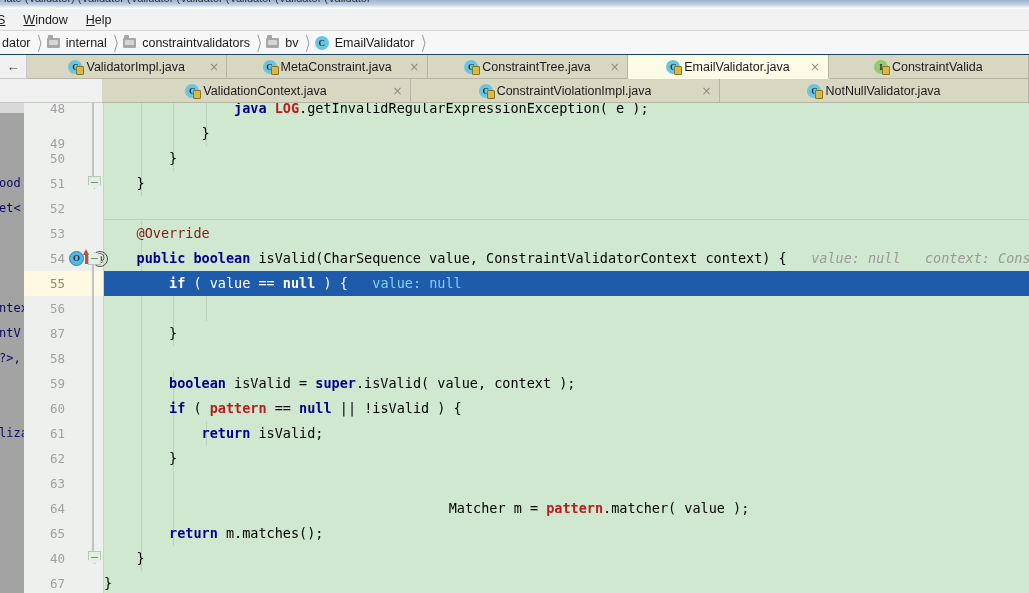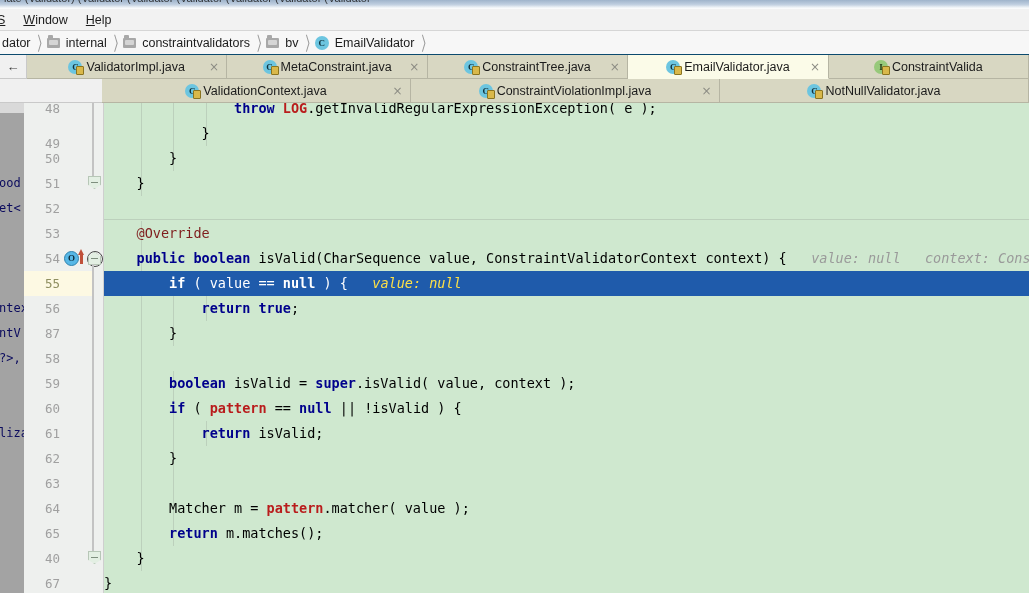--- a/index.html
+++ b/index.html
@@ -142,21 +142,21 @@
   .leftstub .frag{
     position:absolute;left:-1px;white-space:nowrap;
     font-size:12px;color:#0b0b5e;
     font-family:"DejaVu Sans Mono","Liberation Mono",monospace;
   }
   .gutter{
     position:absolute;left:24px;top:0;width:79px;height:490px;
     background:#eef0ee;border-right:1px solid #cfcfcf;
   }
   .gutter .gline{
-    position:absolute;left:0;width:69px;height:25px;
+    position:absolute;left:0;width:79px;height:25px;
     display:flex;align-items:center;
   }
   .gutter .gnum{
     width:44px;text-align:right;padding-right:3px;box-sizing:border-box;
     color:#a0a0a0;font-size:12.5px;
     font-family:"DejaVu Sans Mono","Liberation Mono",monospace;
   }
   .gutter .gline.cur{background:#fdf9e3;}
   .gutter .gline.cur .gnum{color:#8f8f60;}
   .gicons{position:relative;width:34px;height:25px;}
@@ -210,21 +210,21 @@
     position:absolute;left:104px;right:0;height:1px;background:#bcd0bc;
   }
   .ind{
     position:absolute;width:1px;background:#bcd0bc;
   }
 
   .kw{color:#00008c;font-weight:bold;}
   .kwp{color:#b91c1c;font-weight:bold;}
   .anno{color:#7f1d1d;}
   .hint{color:#9a9a9a;font-style:italic;}
-  .hintsel{color:#fde047;font-style:italic;}
+  .hintsel{color:#7dd3fc;}
   .selkw{color:#ffffff;font-weight:bold;}
 </style>
 </head>
 <body>
 
 <div id="app">
 
   <div class="titlebar">
     <div class="tb-text">late (Validator) (Validator (Validator (Validator (Validator (Validator (Validator</div>
     <div class="tb-shade"></div>
@@ -426,37 +426,36 @@
     <div class="code" id="codearea">
         <div class="ind" style="left: 36.52px; top: -7px; height: 100px;"></div>
         <div class="ind" style="left: 69.04px; top: -7px; height: 75px;"></div>
         <div class="ind" style="left: 101.56px; top: -7px; height: 50px;"></div>
         <div class="ind" style="left: 36.52px; top: 118px; height: 350px;"></div>
         <div class="ind" style="left: 69.04px; top: 168px; height: 75px;"></div>
         <div class="ind" style="left: 69.04px; top: 268px; height: 175px;"></div>
         <div class="ind" style="left: 101.56px; top: 193px; height: 25px;"></div>
         <div class="ind" style="left: 101.56px; top: 318px; height: 25px;"></div>
         <div class="sep-line" style="left: 0px; top: 116px;"></div>
-        <div class="cline" style="top: -7px;"><span class="txt"><span class="plain">                </span><span class="kw">throw</span><span class="plain"> </span><span class="kwp">LOG</span><span class="plain">.getInvalidRegularExpressionException( e );</span></span></div>
+        <div class="cline" style="top: -7px;"><span class="txt"><span class="plain">                </span><span class="kw">java</span><span class="plain"> </span><span class="kwp">LOG</span><span class="plain">.getInvalidRegularExpressionException( e );</span></span></div>
         <div class="cline" style="top: 18px;"><span class="txt"><span class="plain">            }</span></span></div>
         <div class="cline" style="top: 43px;"><span class="txt"><span class="plain">        }</span></span></div>
         <div class="cline" style="top: 68px;"><span class="txt"><span class="plain">    }</span></span></div>
         <div class="cline" style="top: 93px;"><span class="txt"><span class="plain"></span></span></div>
         <div class="cline" style="top: 118px;"><span class="txt"><span class="plain">    </span><span class="anno">@Override</span></span></div>
         <div class="cline" style="top: 143px;"><span class="txt"><span class="plain">    </span><span class="kw">public boolean</span><span class="plain"> isValid(CharSequence value, ConstraintValidatorContext context) {</span><span class="hint">   value: null   context: Const</span></span></div>
         <div class="cline sel" style="top: 168px;"><span class="txt"><span class="plain">        </span><span class="selkw">if</span><span class="plain"> ( value == </span><span class="selkw">null</span><span class="plain"> ) {</span><span class="hintsel">   value: null</span></span></div>
-        <div class="cline" style="top: 193px;"><span class="txt"><span class="plain">            </span><span class="kw">return true</span><span class="plain">;</span></span></div>
         <div class="cline" style="top: 218px;"><span class="txt"><span class="plain">        }</span></span></div>
         <div class="cline" style="top: 243px;"><span class="txt"><span class="plain"></span></span></div>
         <div class="cline" style="top: 268px;"><span class="txt"><span class="plain">        </span><span class="kw">boolean</span><span class="plain"> isValid = </span><span class="kw">super</span><span class="plain">.isValid( value, context );</span></span></div>
         <div class="cline" style="top: 293px;"><span class="txt"><span class="plain">        </span><span class="kw">if</span><span class="plain"> ( </span><span class="kwp">pattern</span><span class="plain"> == </span><span class="kw">null</span><span class="plain"> || !isValid ) {</span></span></div>
         <div class="cline" style="top: 318px;"><span class="txt"><span class="plain">            </span><span class="kw">return</span><span class="plain"> isValid;</span></span></div>
         <div class="cline" style="top: 343px;"><span class="txt"><span class="plain">        }</span></span></div>
         <div class="cline" style="top: 368px;"><span class="txt"><span class="plain"></span></span></div>
-        <div class="cline" style="top: 393px;"><span class="txt"><span class="plain">        Matcher m = </span><span class="kwp">pattern</span><span class="plain">.matcher( value );</span></span></div>
+        <div class="cline" style="top: 393px; text-align: center;"><span class="txt"><span class="plain">        Matcher m = </span><span class="kwp">pattern</span><span class="plain">.matcher( value );</span></span></div>
         <div class="cline" style="top: 418px;"><span class="txt"><span class="plain">        </span><span class="kw">return</span><span class="plain"> m.matches();</span></span></div>
         <div class="cline" style="top: 443px;"><span class="txt"><span class="plain">    }</span></span></div>
         <div class="cline" style="top: 468px;"><span class="txt"><span class="plain">}</span></span></div>
       </div>
 
   </div>
 
 </div>
 
 </body></html>

